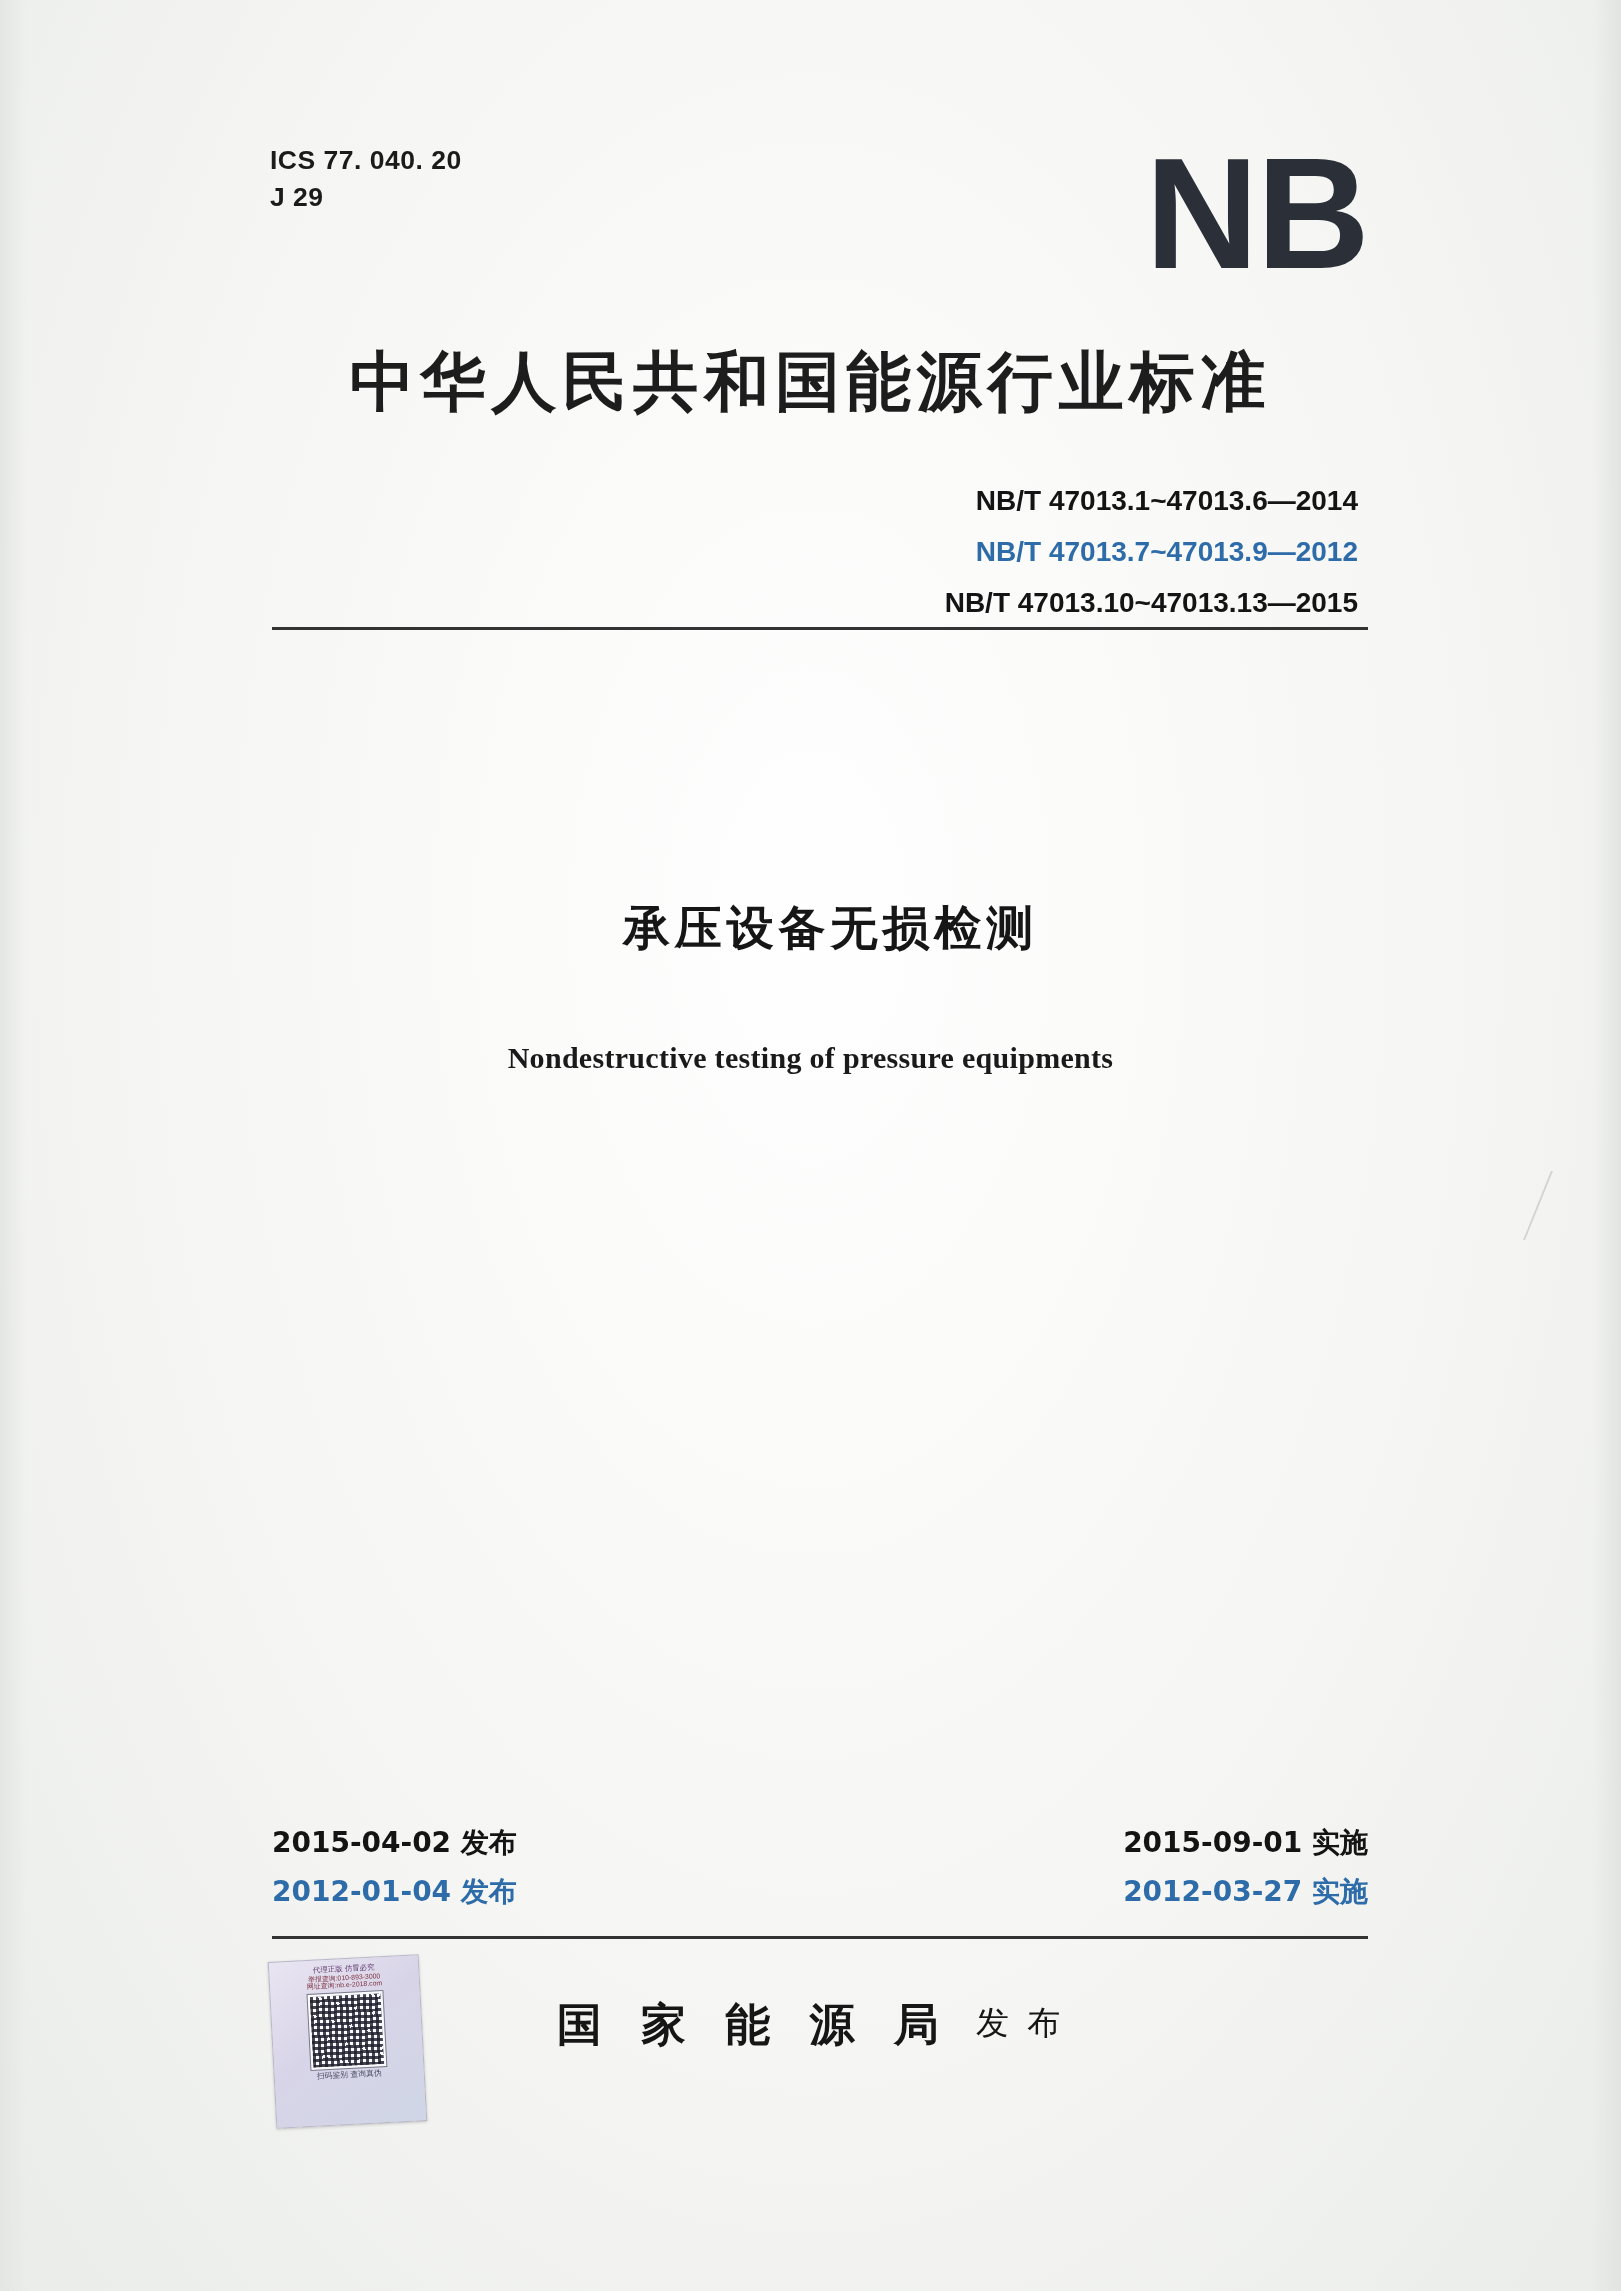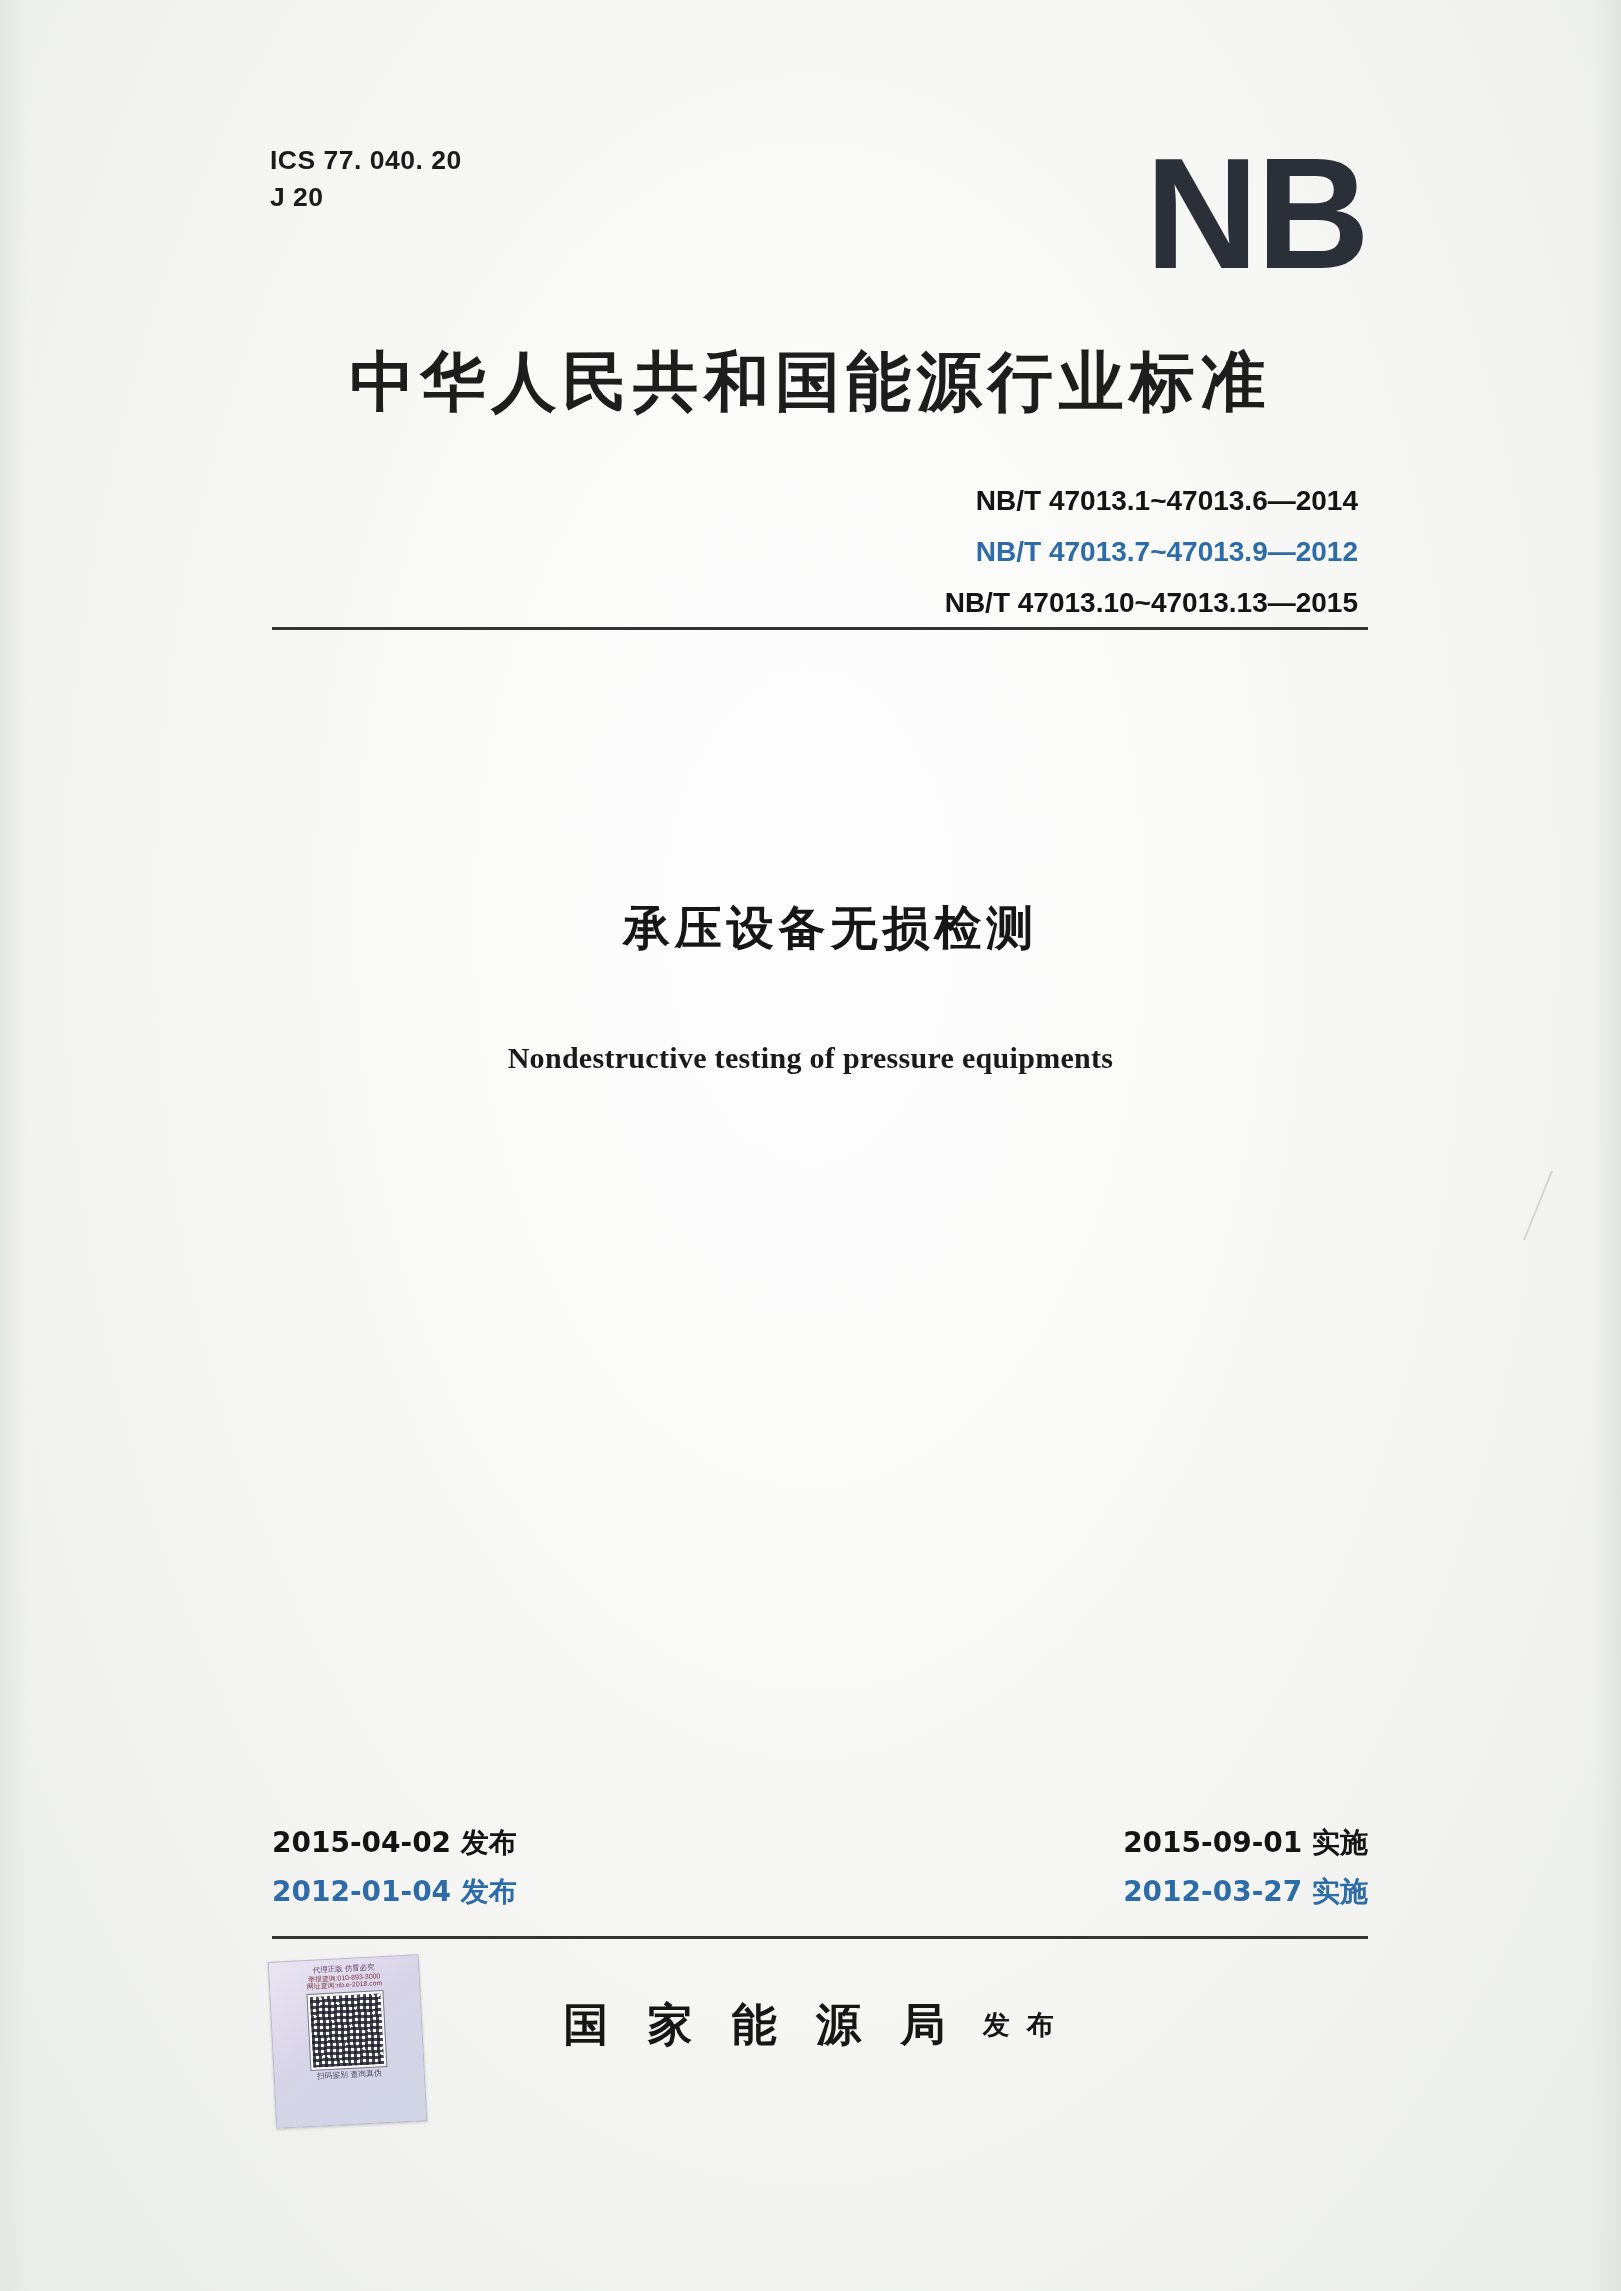--- a/index.html
+++ b/index.html
@@ -185,22 +185,22 @@
     text-align: center;
     font-family: "DejaVu Sans", sans-serif;
     color: #161616;
   }
   .publisher .org {
     font-weight: bold;
     font-size: 45px;
     letter-spacing: 11.8px;
   }
   .publisher .verb {
-    font-weight: bold;
-    font-size: 27px;
+    font-weight: normal;
+    font-size: 33px;
     letter-spacing: 3.9px;
     margin-left: 25.5px;
     position: relative;
     top: -5.9px;
   }
 
   
   .sticker {
     position: absolute;
     left: 272px;
@@ -254,21 +254,21 @@
 
 <div class="page">
   <div class="paper-tint"></div>
   <div class="edge-left"></div>
   <div class="edge-right"></div>
 
   <div class="content">
 
     <div class="ics-block">
       <div>ICS 77. 040. 20</div>
-      <div>J 20</div>
+      <div>J 29</div>
     </div>
 
     <div class="nb-logo">NB</div>
 
     <div class="main-title">中华人民共和国能源行业标准</div>
 
     <div class="std-codes">
       <div>NB/T 47013.1~47013.6—2014</div>
       <div class="blue">NB/T 47013.7~47013.9—2012</div>
       <div>NB/T 47013.10~47013.13—2015</div>

